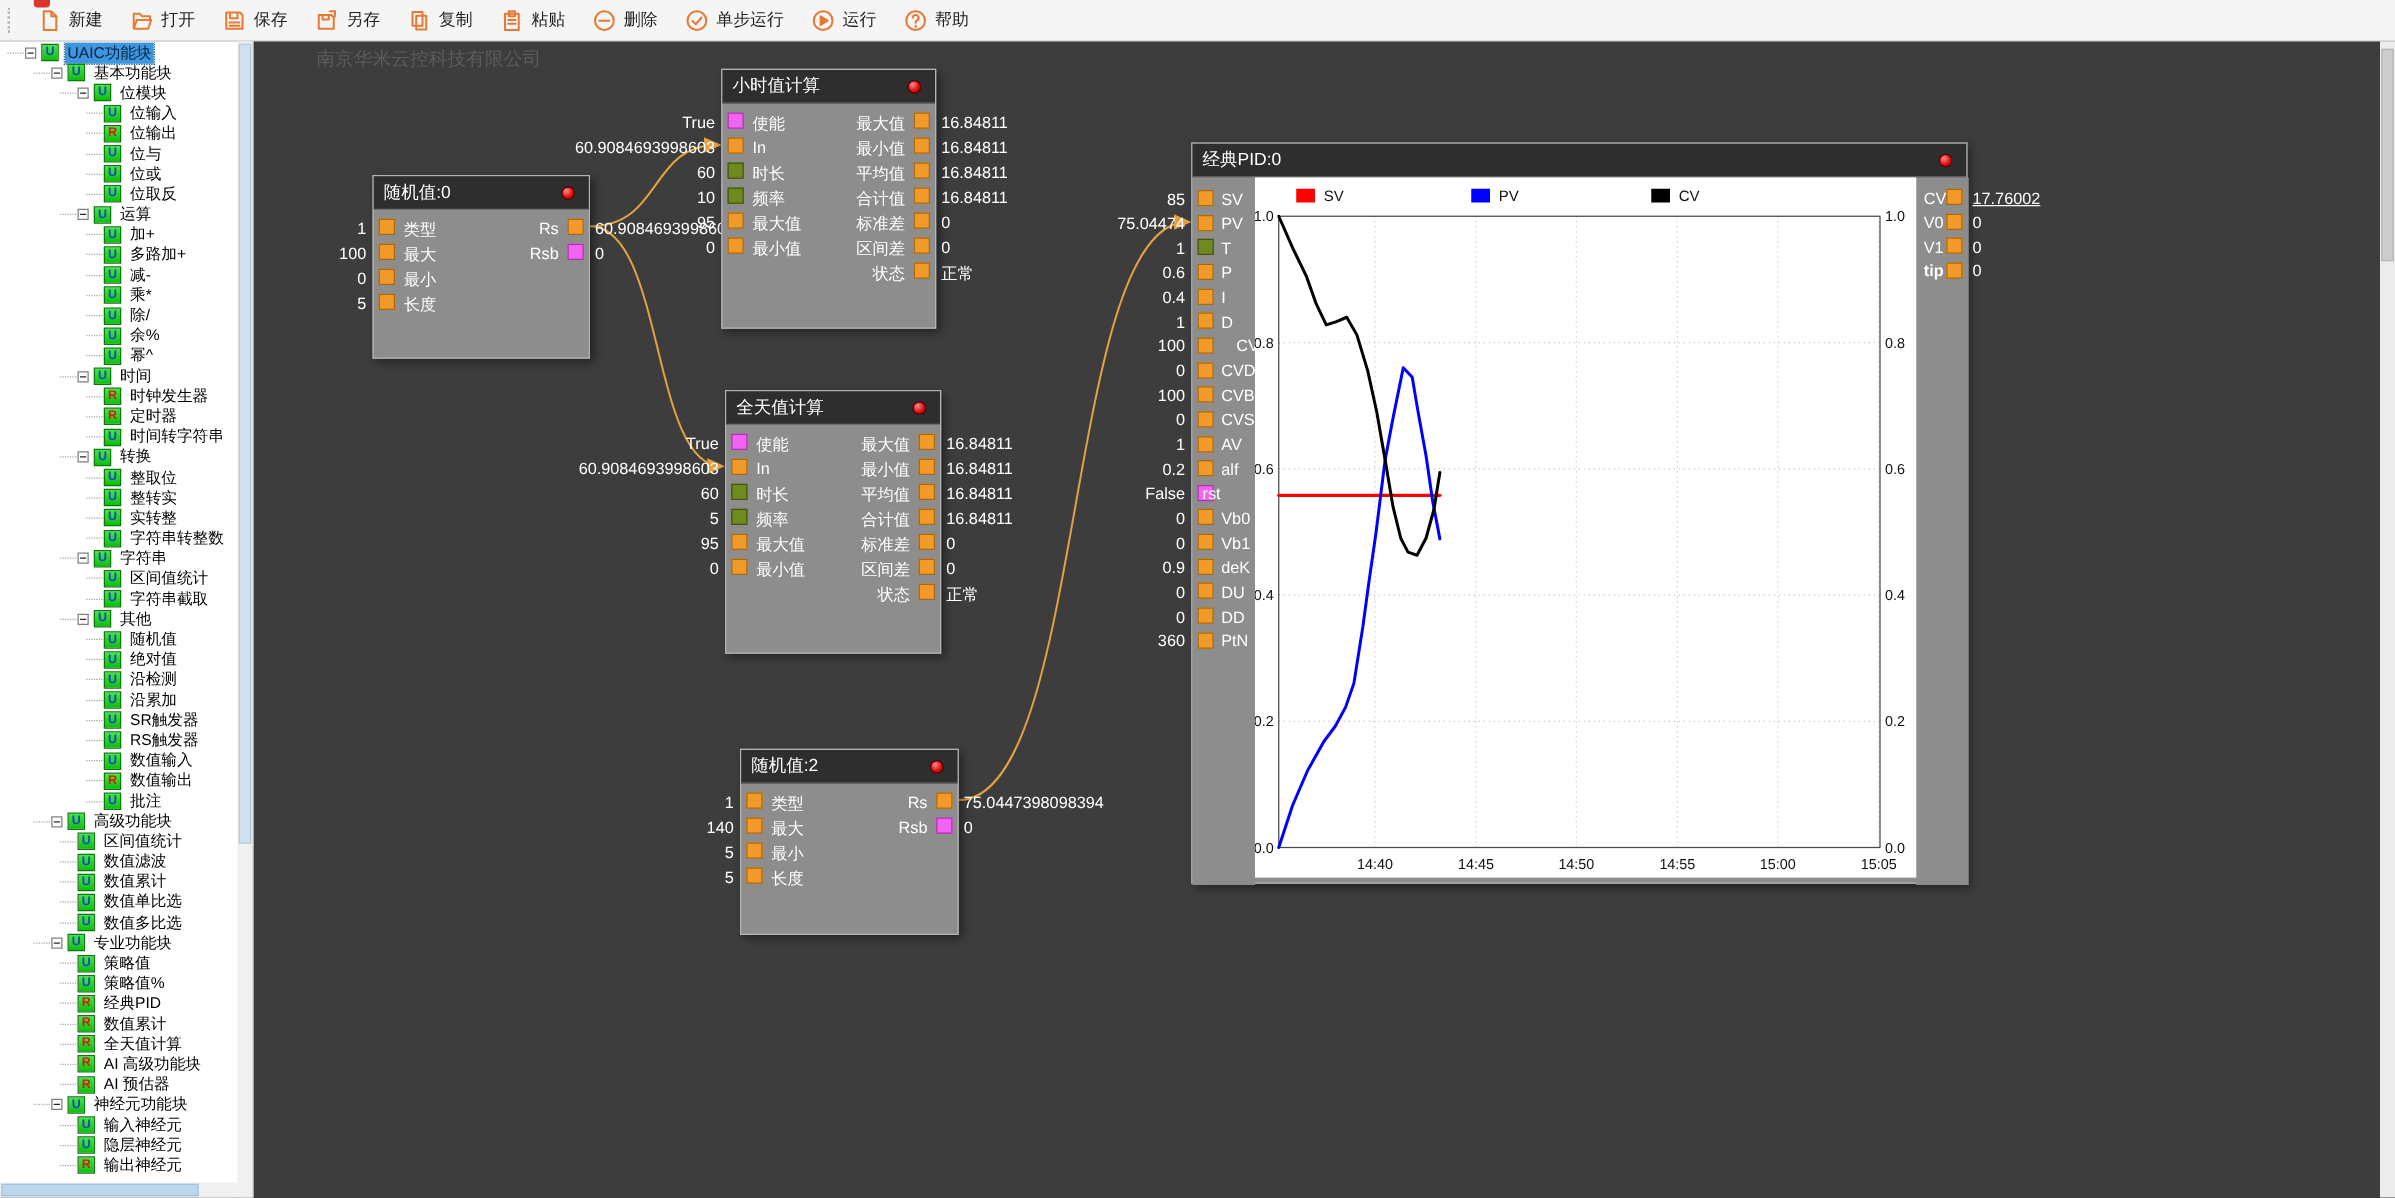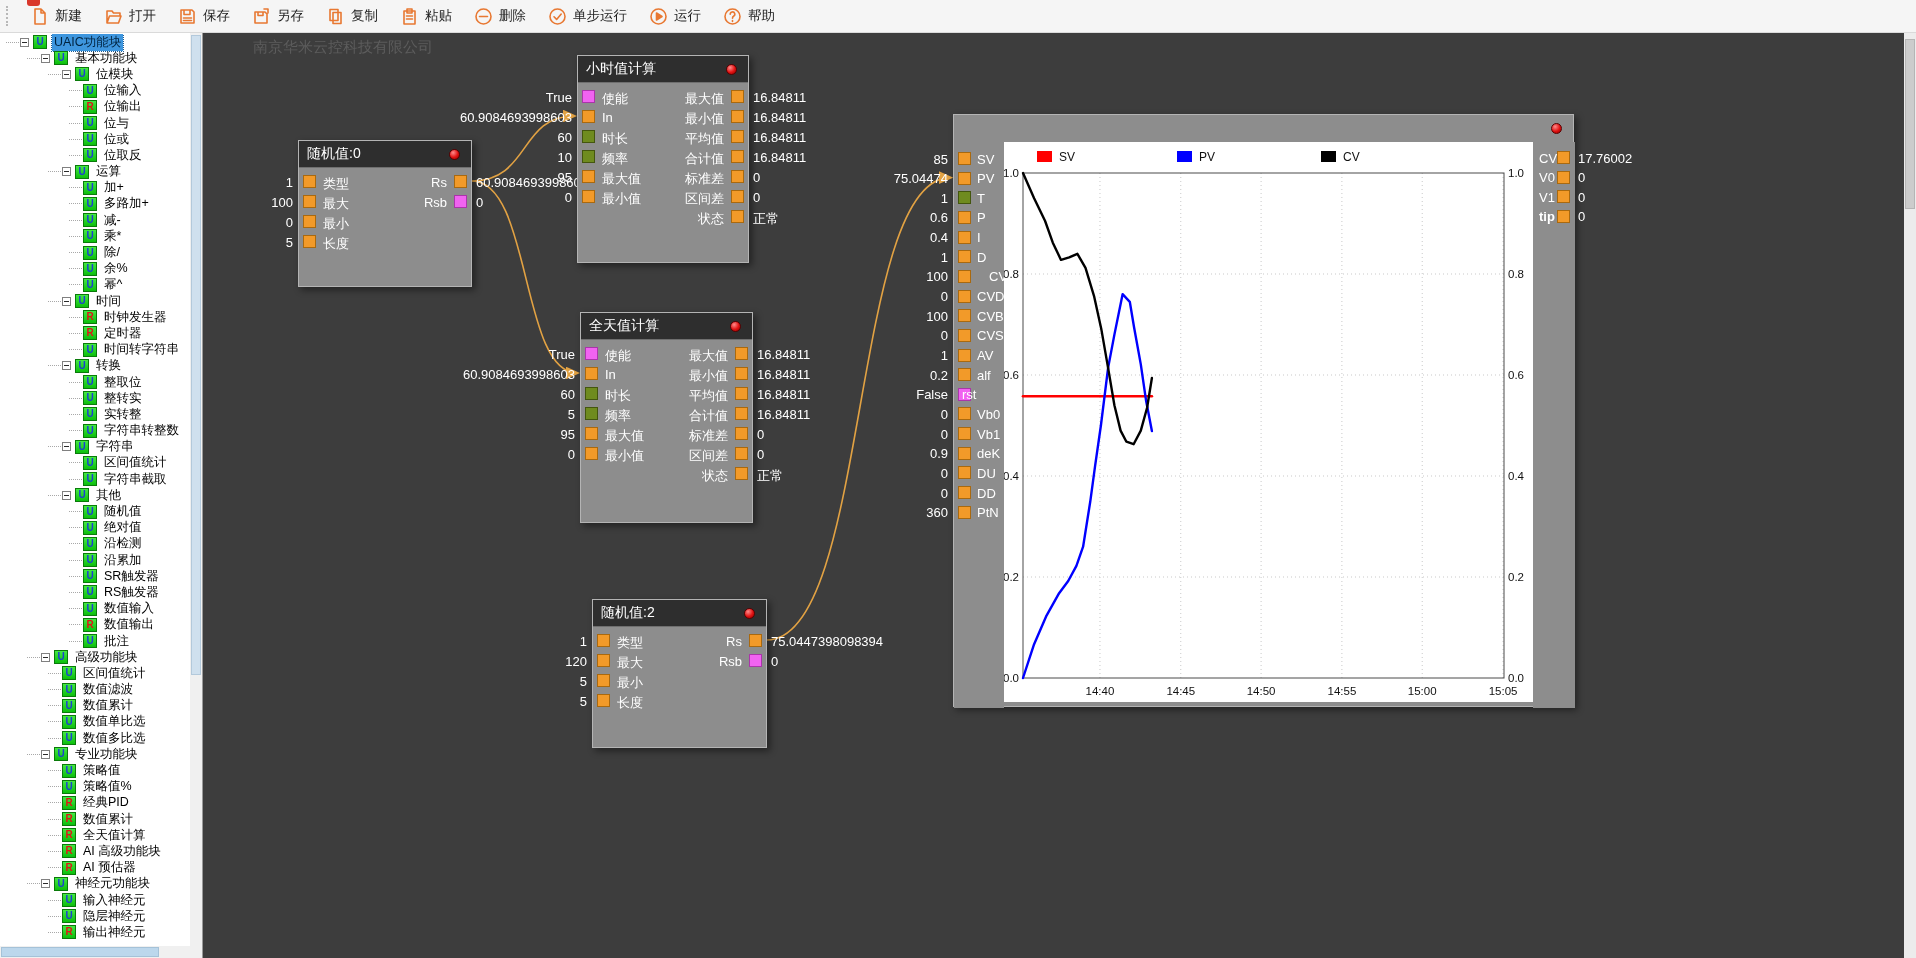--- a/index.html
+++ b/index.html
@@ -642,21 +642,21 @@
       </div>
       <span class="led"></span>
       <div class="prow" style="top: 31px;">
         <span class="port orange" style="left: 4px;"></span>
         <span class="plabel" style="left: 24px;">类型</span>
         <span class="pval-in">1</span>
       </div>
       <div class="prow" style="top: 51px;">
         <span class="port orange" style="left: 4px;"></span>
         <span class="plabel" style="left: 24px;">最大</span>
-        <span class="pval-in">120</span>
+        <span class="pval-in">140</span>
       </div>
       <div class="prow" style="top: 71px;">
         <span class="port orange" style="left: 4px;"></span>
         <span class="plabel" style="left: 24px;">最小</span>
         <span class="pval-in">5</span>
       </div>
       <div class="prow" style="top: 91px;">
         <span class="port orange" style="left: 4px;"></span>
         <span class="plabel" style="left: 24px;">长度</span>
         <span class="pval-in">5</span>
@@ -666,20 +666,23 @@
         <span class="plabel" style="right: 24px;">Rs</span>
         <span class="pval-out">75.0447398098394</span>
       </div>
       <div class="prow" style="top: 51px;">
         <span class="port magenta" style="right: 4px;"></span>
         <span class="plabel" style="right: 24px;">Rsb</span>
         <span class="pval-out">0</span>
       </div>
     </div>
     <div class="node" style="left: 750px; top: 81px; width: 621px; height: 593px;">
+      <div class="nhead">
+        <span>经典PID:0</span>
+      </div>
       <span class="led"></span>
       <div class="pid-strip" style="left: 0px; top: 27px; width: 50px; height: 566px;"></div>
       <div class="pid-strip" style="left: 579px; top: 27px; width: 42px; height: 566px;"></div>
       <div class="pid-row" style="top: 35px;">
         <span class="port orange" style="left: 4px; top: 2px;"></span>
         <span class="plabel" style="left: 23px;">SV</span>
         <span class="pval-in" style="top: 1.5px;">85</span>
       </div>
       <div class="pid-row" style="top: 54.65px;">
         <span class="port orange" style="left: 4px; top: 2px;"></span>
@@ -767,21 +770,21 @@
         <span class="pval-in" style="top: 1.5px;">0</span>
       </div>
       <div class="pid-row" style="top: 388.7px;">
         <span class="port orange" style="left: 4px; top: 2px;"></span>
         <span class="plabel" style="left: 23px;">PtN</span>
         <span class="pval-in" style="top: 1.5px;">360</span>
       </div>
       <div class="pid-row" style="top: 34px;">
         <span class="plabel" style="left: 585px;">CV</span>
         <span class="port orange" style="right: 3px; top: 2px;"></span>
-        <span class="pval-out" style="top: 1.5px;">17.76002</span>
+        <span class="pval-out" style="top: 1.5px; text-decoration: underline;">17.76002</span>
       </div>
       <div class="pid-row" style="top: 53.65px;">
         <span class="plabel" style="left: 585px;">V0</span>
         <span class="port orange" style="right: 3px; top: 2px;"></span>
         <span class="pval-out" style="top: 1.5px;">0</span>
       </div>
       <div class="pid-row" style="top: 73.3px;">
         <span class="plabel" style="left: 585px;">V1</span>
         <span class="port orange" style="right: 3px; top: 2px;"></span>
         <span class="pval-out" style="top: 1.5px;">0</span>

